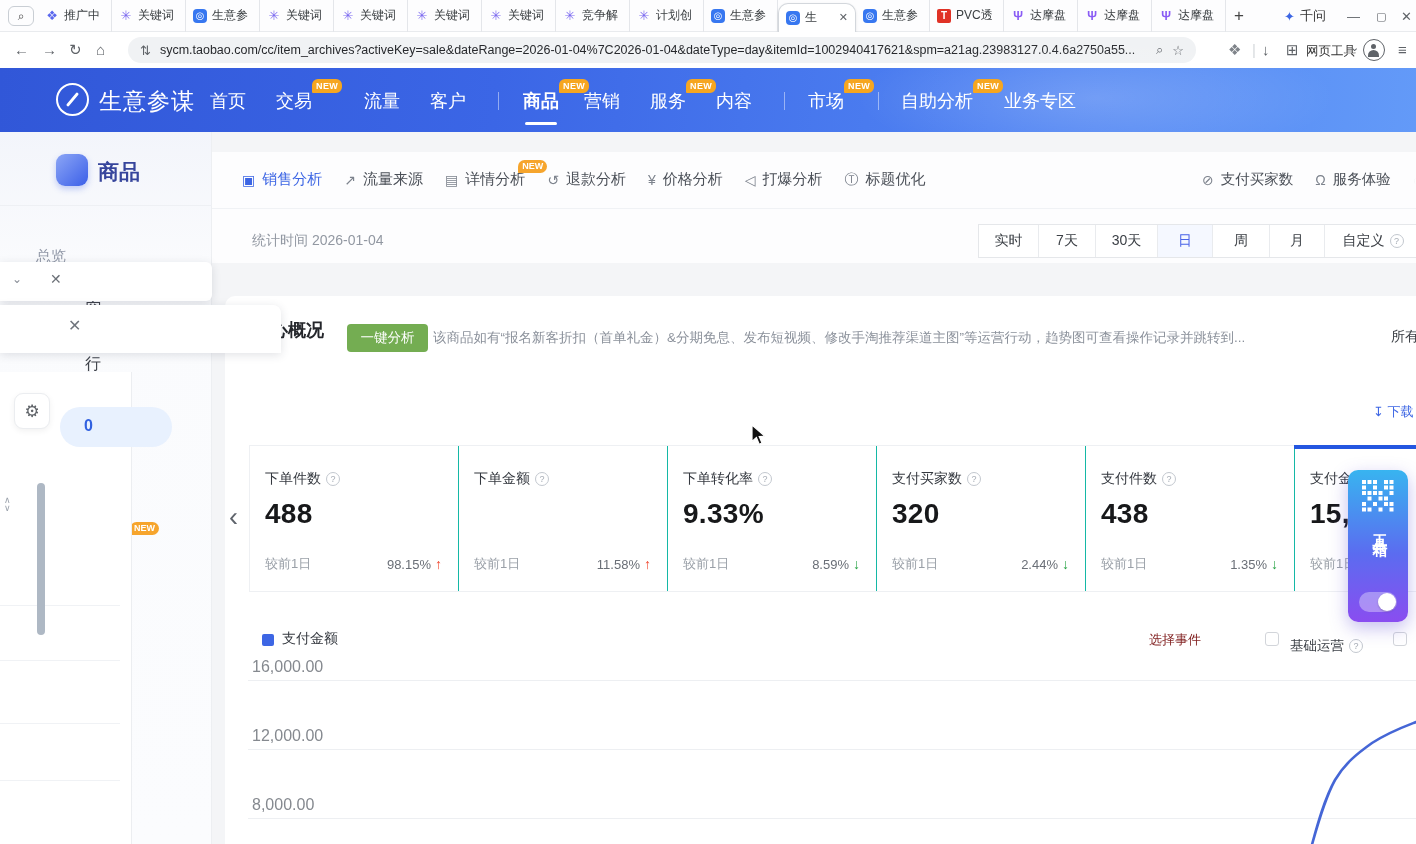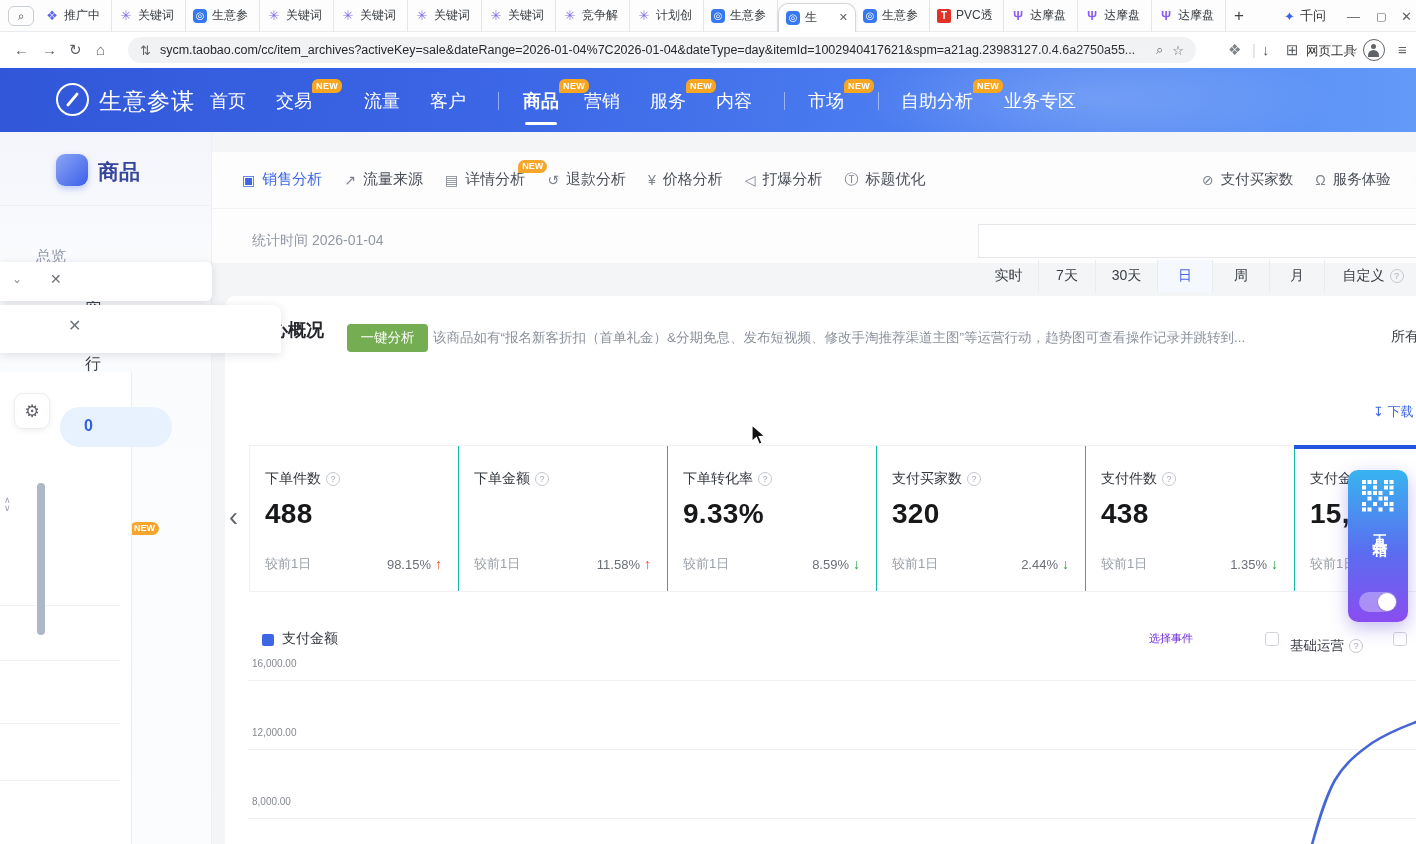--- a/index.html
+++ b/index.html
@@ -92,21 +92,21 @@
   .band { position:absolute; left:0; top:20px; width:1204px; height:111px; background:#fdfdfe; }
   .subdiv { position:absolute; left:0; top:56px; width:1204px; height:1px; background:#f0f2f5; }
   .snav { position:absolute; top:14px; display:flex; gap:6px; align-items:center; font-size:15px; }
   .snav-tab { display:flex; align-items:center; gap:7px; color:#4a4f57; padding:4px 8px; position:relative; white-space:nowrap; }
   .snav-tab .si { font-size:14px; color:#7d838d; }
   .snav-tab.active, .snav-tab.active .si { color:#3d66e4; }
   .statlabel { position:absolute; left:40px; top:80px; font-size:14px; color:#9298a2; }
   .dategroup { position:absolute; left:766px; top:72px; height:34px; display:flex; border:1px solid #e5e7ea;
     background:#fff; }
   .datecell { height:32px; display:flex; align-items:center; justify-content:center; font-size:14px;
-    color:#3c4046; border-right:1px solid #e9ebee;margin-top:35px; }
+    color:#3c4046; border-right:1px solid #e9ebee; }
   .datecell:last-child { border-right:none; }
   .datecell.on { color:#4a63e8; background:#f5f8ff; }
   .qcirc { display:inline-flex; width:14px; height:14px; border:1px solid #c3c8cf; border-radius:50%;
     align-items:center; justify-content:center; font-size:9px; color:#a6acb5; margin-left:5px; }
 
   
   .card { position:absolute; left:13px; top:164px; width:1191px; height:548px; background:#fff;
     border-radius:10px 0 0 0; }
   .h-title { position:absolute; left:27px; top:22px; font-size:18px; font-weight:bold; color:#24262b; }
   .btn-green { position:absolute; left:122px; top:28px; width:81px; height:28px; background:#74ad52;
@@ -127,24 +127,24 @@
     font-size:13px; color:#9aa0a8; }
   .mpct { margin-left:auto; color:#6a6f77; }
   .arr { font-weight:bold; font-size:14px; margin-left:4px; }
   .arr.up { color:#f0432a; }
   .arr.down { color:#27a344; }
   .carousel-prev { position:absolute; left:4px; top:206px; font-size:27px; color:#5f646c; }
 
   
   .legend-sq { position:absolute; left:37px; top:338px; width:12px; height:12px; background:#3d66e4; border-radius:2px; }
   .legend-tx { position:absolute; left:57px; top:334px; font-size:14px; color:#34383f; }
-  .ev-label { position:absolute; left:924px; top:335px; font-size:11px; color:#6d28d9; }
+  .ev-label { position:absolute; left:924px; top:335px; font-size:13px; color:#7f1d1d; }
   .ev-chk { position:absolute; top:336px; width:14px; height:14px; border:1px solid #d2d5da; border-radius:3px; background:#fff; }
   .ev-opt { position:absolute; left:1065px; top:341px; font-size:13.5px; color:#3a3f45; display:flex; align-items:center; }
-  .ytick { position:absolute; left:27px; font-size:10px; color:#85898f; }
+  .ytick { position:absolute; left:27px; font-size:16px; color:#85898f; }
   .gline { position:absolute; left:23px; width:1168px; height:1px; background:#edeff2; }
 
   
   .toolbox { position:absolute; left:1348px; top:470px; width:60px; height:152px; border-radius:10px; z-index:20;
     background:linear-gradient(180deg,#38b4f0 0%, #5b6cf0 55%, #8a4df0 100%);
     box-shadow:0 6px 18px rgba(90,70,210,.35); text-align:center; }
   .tb-label { position:absolute; left:22px; top:52px; writing-mode:vertical-lr; text-orientation:upright;
     color:#fff; font-size:15px; font-weight:bold; letter-spacing:4px; }
   .tb-toggle { position:absolute; left:11px; top:122px; width:38px; height:20px; border-radius:10px;
     background:rgba(255,255,255,.35); }

